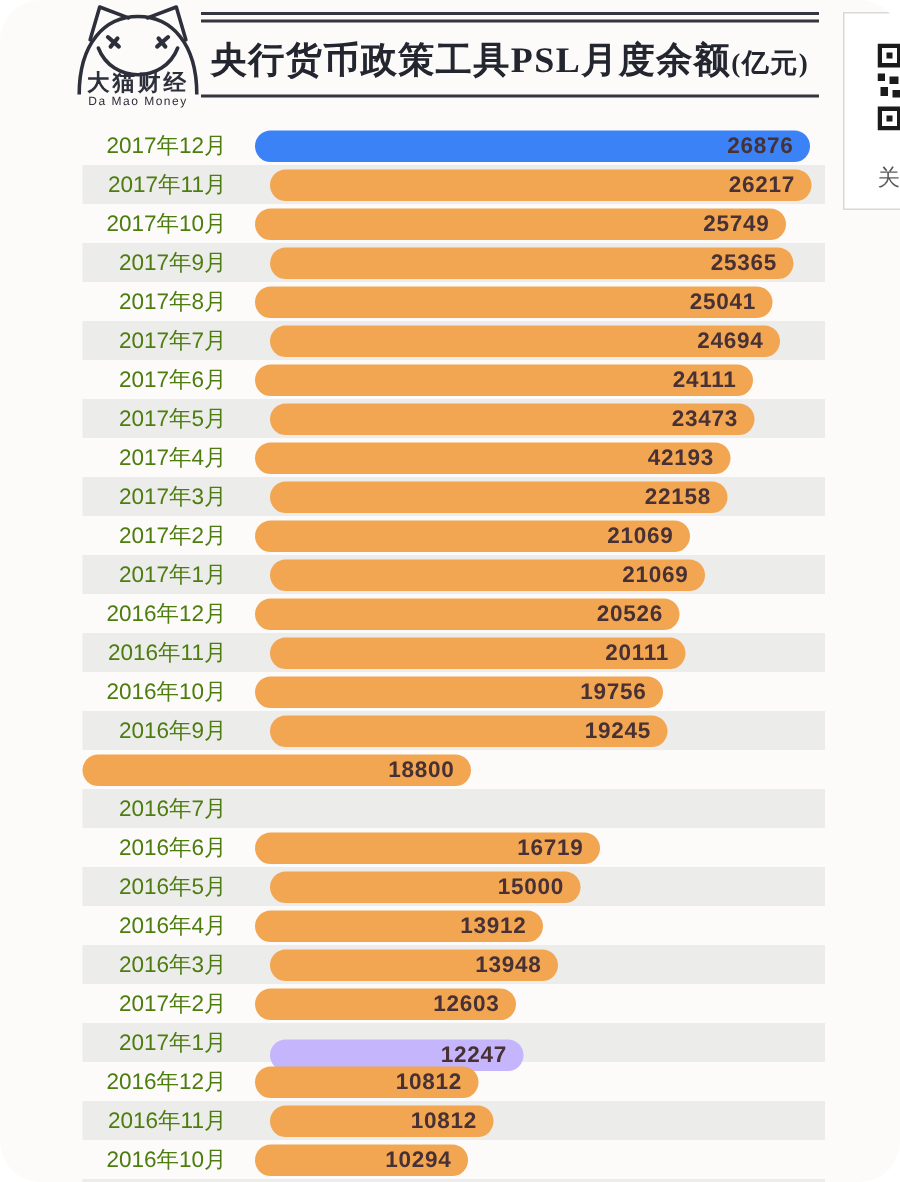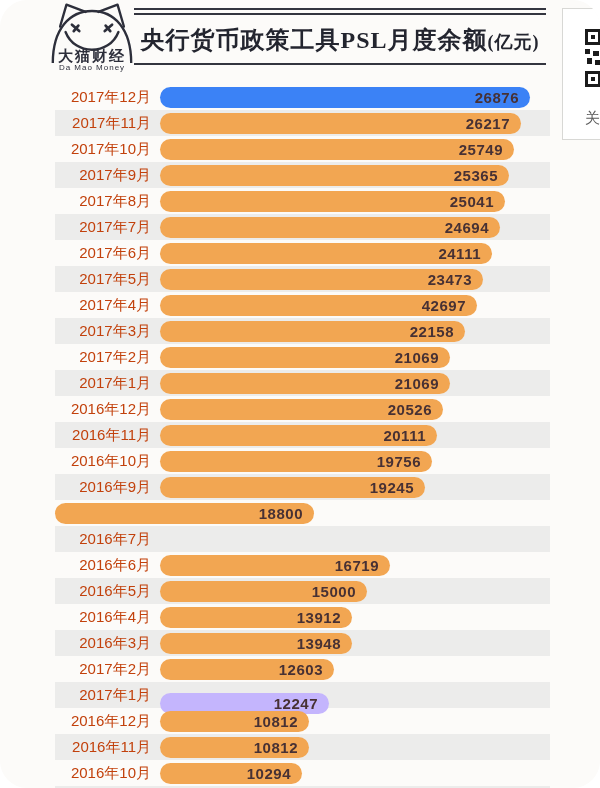--- a/index.html
+++ b/index.html
@@ -21,23 +21,23 @@
 
   
   .side-card{position:absolute;left:562px;top:8px;width:80px;height:132px;
     background:#FFFFFF;border:1px solid #D8D8D5;box-sizing:border-box;}
   .side-card .qr{position:absolute;left:22px;top:20px;}
   .side-card .qr-caption{position:absolute;left:22px;top:100px;font-size:15px;color:#5A5A5A;}
 
   
   .chart{position:relative;}
   .row{height:26px;display:flex;align-items:center;margin-left:55px;width:495px;}
-  .row.striped{background:#ECECEB;}
-  .row-label{flex:none;width:96px;text-align:right;padding-right:9px;
-    font-size:15px;color:#c2410c;white-space:nowrap;}
+  .row.striped{background:#ECECEB;gap:10px;}
+  .row-label{flex:none;width:96px;text-align:right;padding-right:19px;
+    font-size:15px;color:#4d7c0f;white-space:nowrap;}
   .bar-area{flex:1;}
   .bar{height:21px;background:#F2A652;border-radius:10.5px;
     display:flex;align-items:center;justify-content:flex-end;box-sizing:border-box;}
   .bar-value{padding-right:11px;font-size:15px;font-weight:600;color:#473134;letter-spacing:.5px;}
   .bottom-sliver{height:3px;margin-left:55px;width:495px;background:#ECECEB;}
 </style>
 </head>
 <body>
 
 <div class="page">
@@ -139,21 +139,21 @@
         <div class="bar-area">
           <div class="bar" style="width: 323px; background: rgb(242, 166, 82);">
             <span class="bar-value">23473</span>
           </div>
         </div>
       </div>
       <div class="row">
         <div class="row-label">2017年4月</div>
         <div class="bar-area">
           <div class="bar" style="width: 317px; background: rgb(242, 166, 82);">
-            <span class="bar-value">42697</span>
+            <span class="bar-value">42193</span>
           </div>
         </div>
       </div>
       <div class="row striped">
         <div class="row-label">2017年3月</div>
         <div class="bar-area">
           <div class="bar" style="width: 305px; background: rgb(242, 166, 82);">
             <span class="bar-value">22158</span>
           </div>
         </div>

